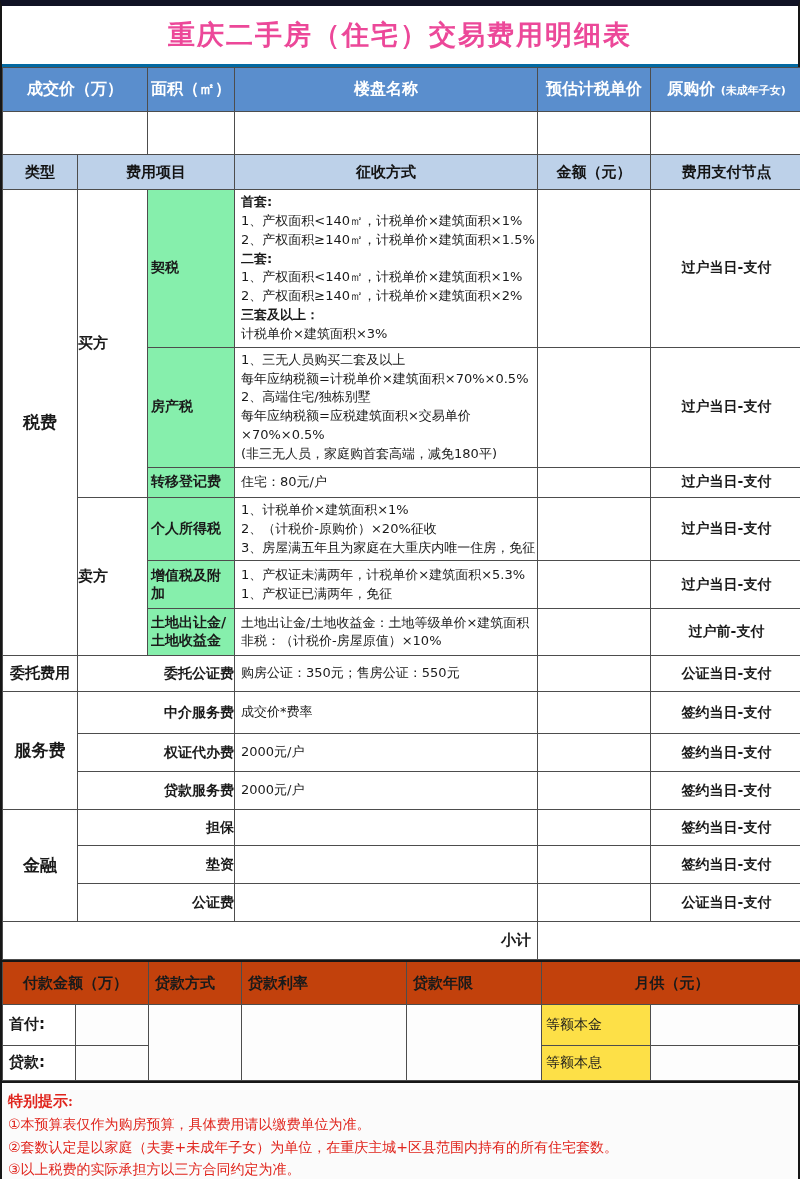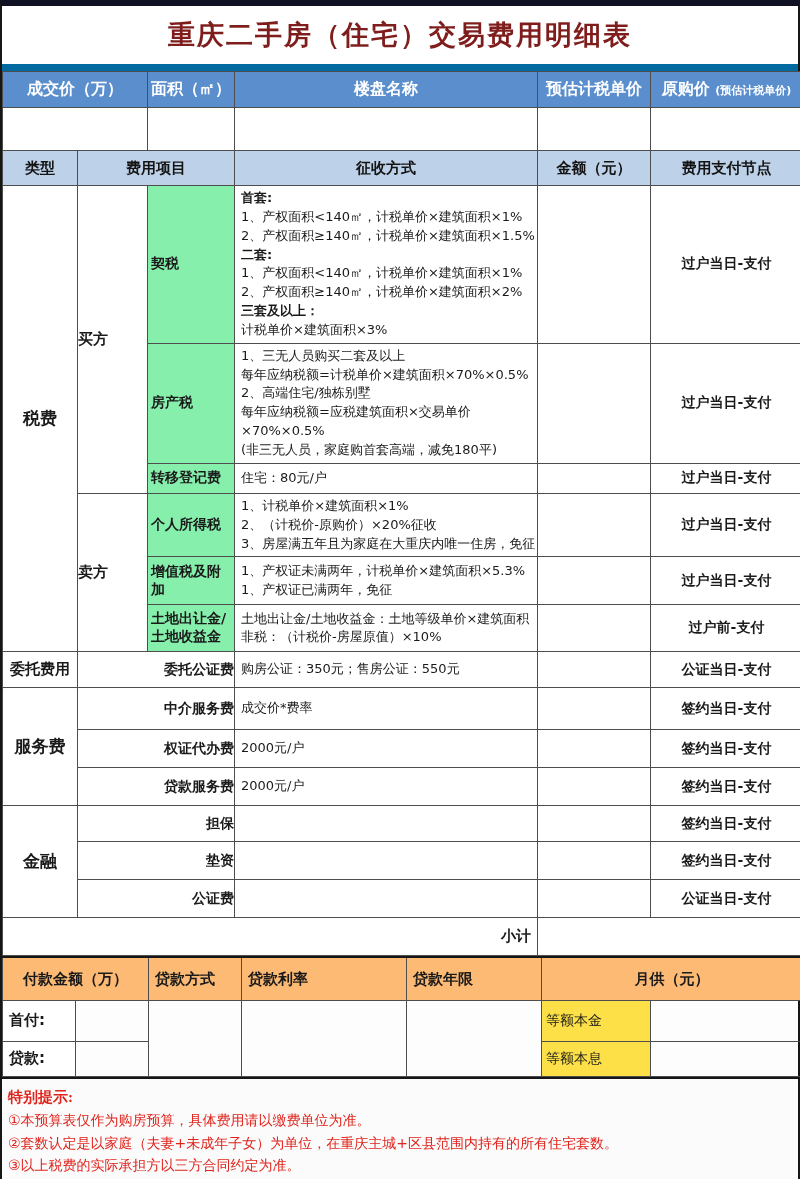--- a/index.html
+++ b/index.html
@@ -4,29 +4,29 @@
 <style>
   html,body { margin:0; padding:0; background:#ffffff; }
   body { font-family:"DejaVu Sans","Liberation Sans",sans-serif; color:#1a1a1a; }
   .sheet {
     width:800px; box-sizing:border-box; background:#fdfdfd;
     border-left:2px solid #161616; border-right:2px solid #161616;
     border-bottom:2px solid #161616; border-top:6px solid #101224;
   }
   .title {
     height:58px; display:flex; align-items:center; justify-content:center;
-    color:#7f1d1d; font-size:27px; font-weight:bold; letter-spacing:2px;
-    border-bottom:7px solid #0369a1; background:#ffffff;
+    color:#ec4899; font-size:27px; font-weight:bold; letter-spacing:2px;
+    border-bottom:3px solid #0369a1; background:#ffffff;
   }
   table { border-collapse:collapse; width:100%; table-layout:fixed; }
   td { border:1px solid #4d4d4d; box-sizing:border-box; overflow:hidden; padding:0; vertical-align:middle; }
   
   .h1 {
     background:#5a8ecd; color:#ffffff; font-weight:bold; font-size:16px;
-    text-align:center; height:36px;
+    text-align:center; height:44px;
   }
   .h1 .sub { font-size:11px; font-weight:bold; }
   .h2 {
     background:#bdd1e9; color:#141414; font-weight:bold; font-size:15px;
     text-align:center; height:35px;
   }
   .blank-cell { background:#ffffff; height:43px; }
   
   .grp  { font-weight:bold; font-size:17px; text-align:center; background:#fff;border-radius:10px; }
   .side { font-weight:bold; font-size:15px; text-align:left; background:#fff; }
@@ -34,21 +34,21 @@
   .fname-c { font-weight:bold; font-size:14px; text-align:right; background:#fff; }
   .desc { font-size:13px; line-height:1.45; padding:3px 6px; text-align:left; background:#fff; }
   .desc div { white-space:nowrap; }
   .desc .b { font-weight:bold; }
   .amt { background:#fff; }
   .pay { font-weight:bold; font-size:14px; text-align:center; background:#fff; }
   .subtotal { font-weight:bold; font-size:15px; text-align:right; padding-right:6px; background:#fff; }
   
   .loan td { border:1px solid #4d4d4d; }
   .loan tr:first-child td { border-top:2px solid #161616; }
-  .lh { font-weight:bold; font-size:15px; background:#fdba74; }
+  .lh { font-weight:bold; font-size:15px; background:#c2410c; }
   .lh-c { text-align:center; }
   .lh-l { text-align:left; padding-left:6px; }
   .llabel { font-weight:bold; font-size:15px; text-align:left; padding-left:6px; background:#fff; }
   .lplain { font-size:14px; text-align:left; padding-left:4px; background:#fde047; }
   
   .notes {
     border-top:2px solid #161616; background:#fbfbfb;
     padding:6px 8px 16px 6px; color:#e0241c; font-size:14px; line-height:1.62;
   }
   .notes .nt { font-weight:bold; font-size:15px;font-family:Liberation Serif, serif; }
@@ -71,21 +71,21 @@
     </colgroup>
 
     <tbody>
         <tr>
       <td colspan="2" class="h1">成交价（万）</td>
       <td class="h1">面积（㎡）</td>
       <td class="h1">楼盘名称</td>
       <td class="h1">预估计税单价</td>
       <td class="h1">
         <span>原购价</span>
-        <span class="sub">(预估计税单价)</span>
+        <span class="sub">(未成年子女)</span>
       </td>
     </tr>
 
     <tr>
       <td colspan="2" class="blank-cell"></td>
       <td class="blank-cell"></td>
       <td class="blank-cell"></td>
       <td class="blank-cell"></td>
       <td class="blank-cell"></td>
     </tr>

